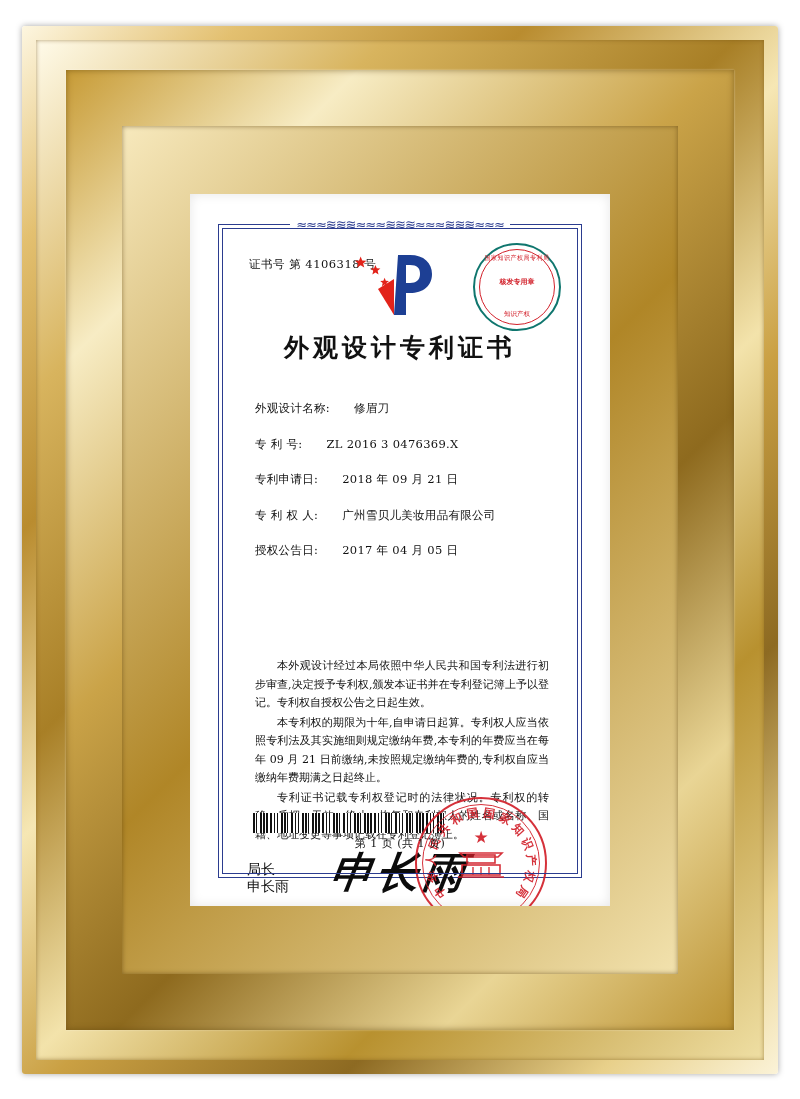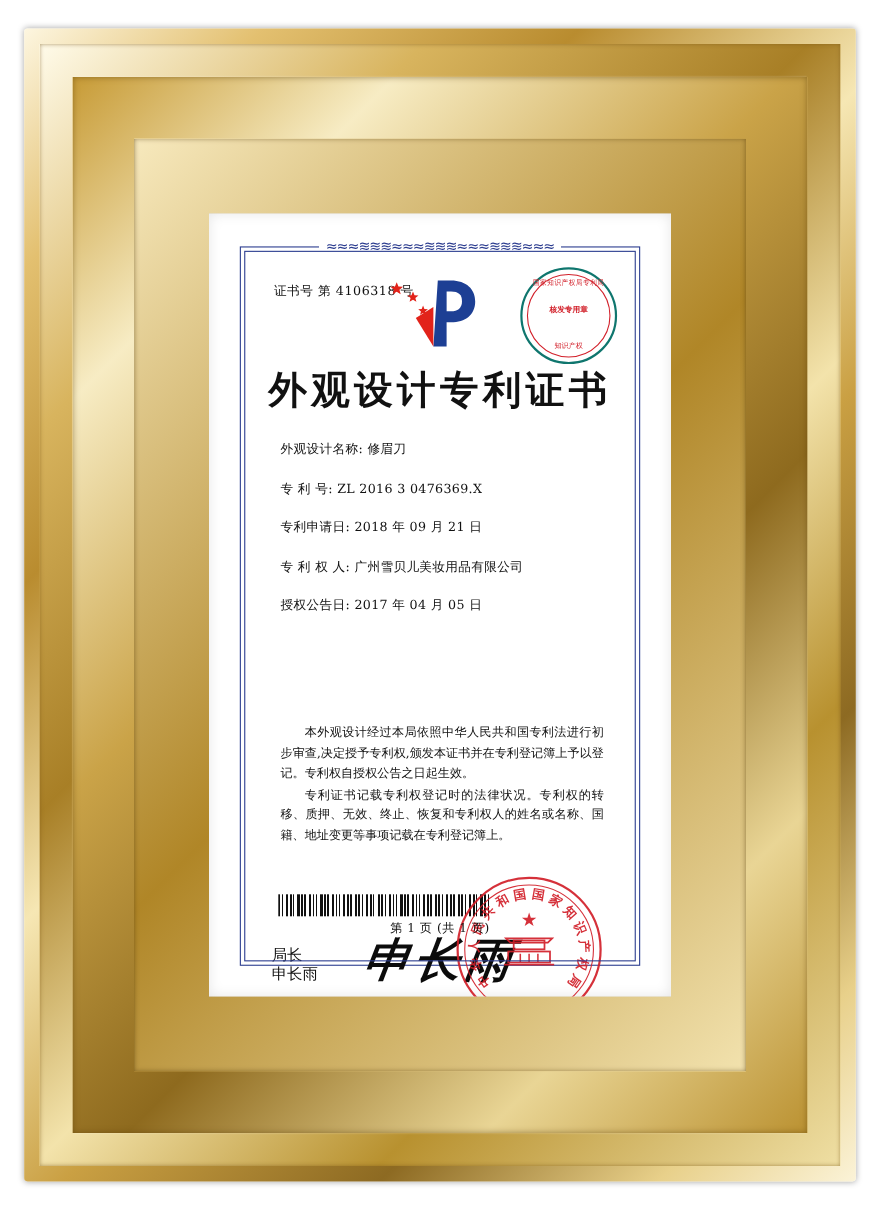--- a/index.html
+++ b/index.html
@@ -161,21 +161,21 @@
     font-size: 6.5px;
   }
 
   .doc-title {
     position: absolute;
     top: 106px;
     left: 0; right: 0;
     text-align: center;
     font-family: "DejaVu Serif","Liberation Serif", serif;
     font-weight: bold;
-    font-size: 35px;
+    font-size: 25px;
     letter-spacing: 4px;
     color: #111;
   }
 
   
   .fields {
     position: absolute;
     top: 176px;
     left: 36px;
     right: 36px;
@@ -183,21 +183,21 @@
   .field-row {
     display: flex;
     align-items: baseline;
     margin-bottom: 20.5px;
     font-family: "DejaVu Serif","Liberation Serif", serif;
     font-size: 11.5px;
     color: #111;
   }
   .field-label {
     white-space: nowrap;
-    margin-right: 4px;
+    margin-right: 24px;
     letter-spacing: .3px;
   }
   .field-value {
     white-space: nowrap;
     letter-spacing: .3px;
   }
 
   
   .body-text {
     position: absolute;
@@ -371,20 +371,21 @@
                   <span class="field-value">广州雪贝儿美妆用品有限公司</span>
                 </div>
                 <div class="field-row">
                   <span class="field-label">授权公告日:</span>
                   <span class="field-value">2017 年 04 月 05 日</span>
                 </div>
               </div>
 
               <div class="body-text">
                 <p>本外观设计经过本局依照中华人民共和国专利法进行初步审查,决定授予专利权,颁发本证书并在专利登记簿上予以登记。专利权自授权公告之日起生效。</p>
+                <p>本专利权的期限为十年,自申请日起算。专利权人应当依照专利法及其实施细则规定缴纳年费,本专利的年费应当在每年 09 月 21 日前缴纳,未按照规定缴纳年费的,专利权自应当缴纳年费期满之日起终止。</p>
                 <p>专利证书记载专利权登记时的法律状况。专利权的转移、质押、无效、终止、恢复和专利权人的姓名或名称、国籍、地址变更等事项记载在专利登记簿上。</p>
               </div>
 
               <div class="barcode"></div>
 
               <div class="sig-block">
                 <div>局长</div>
                 <div>申长雨</div>
               </div>
               <div class="sig-hand">申长雨</div>

